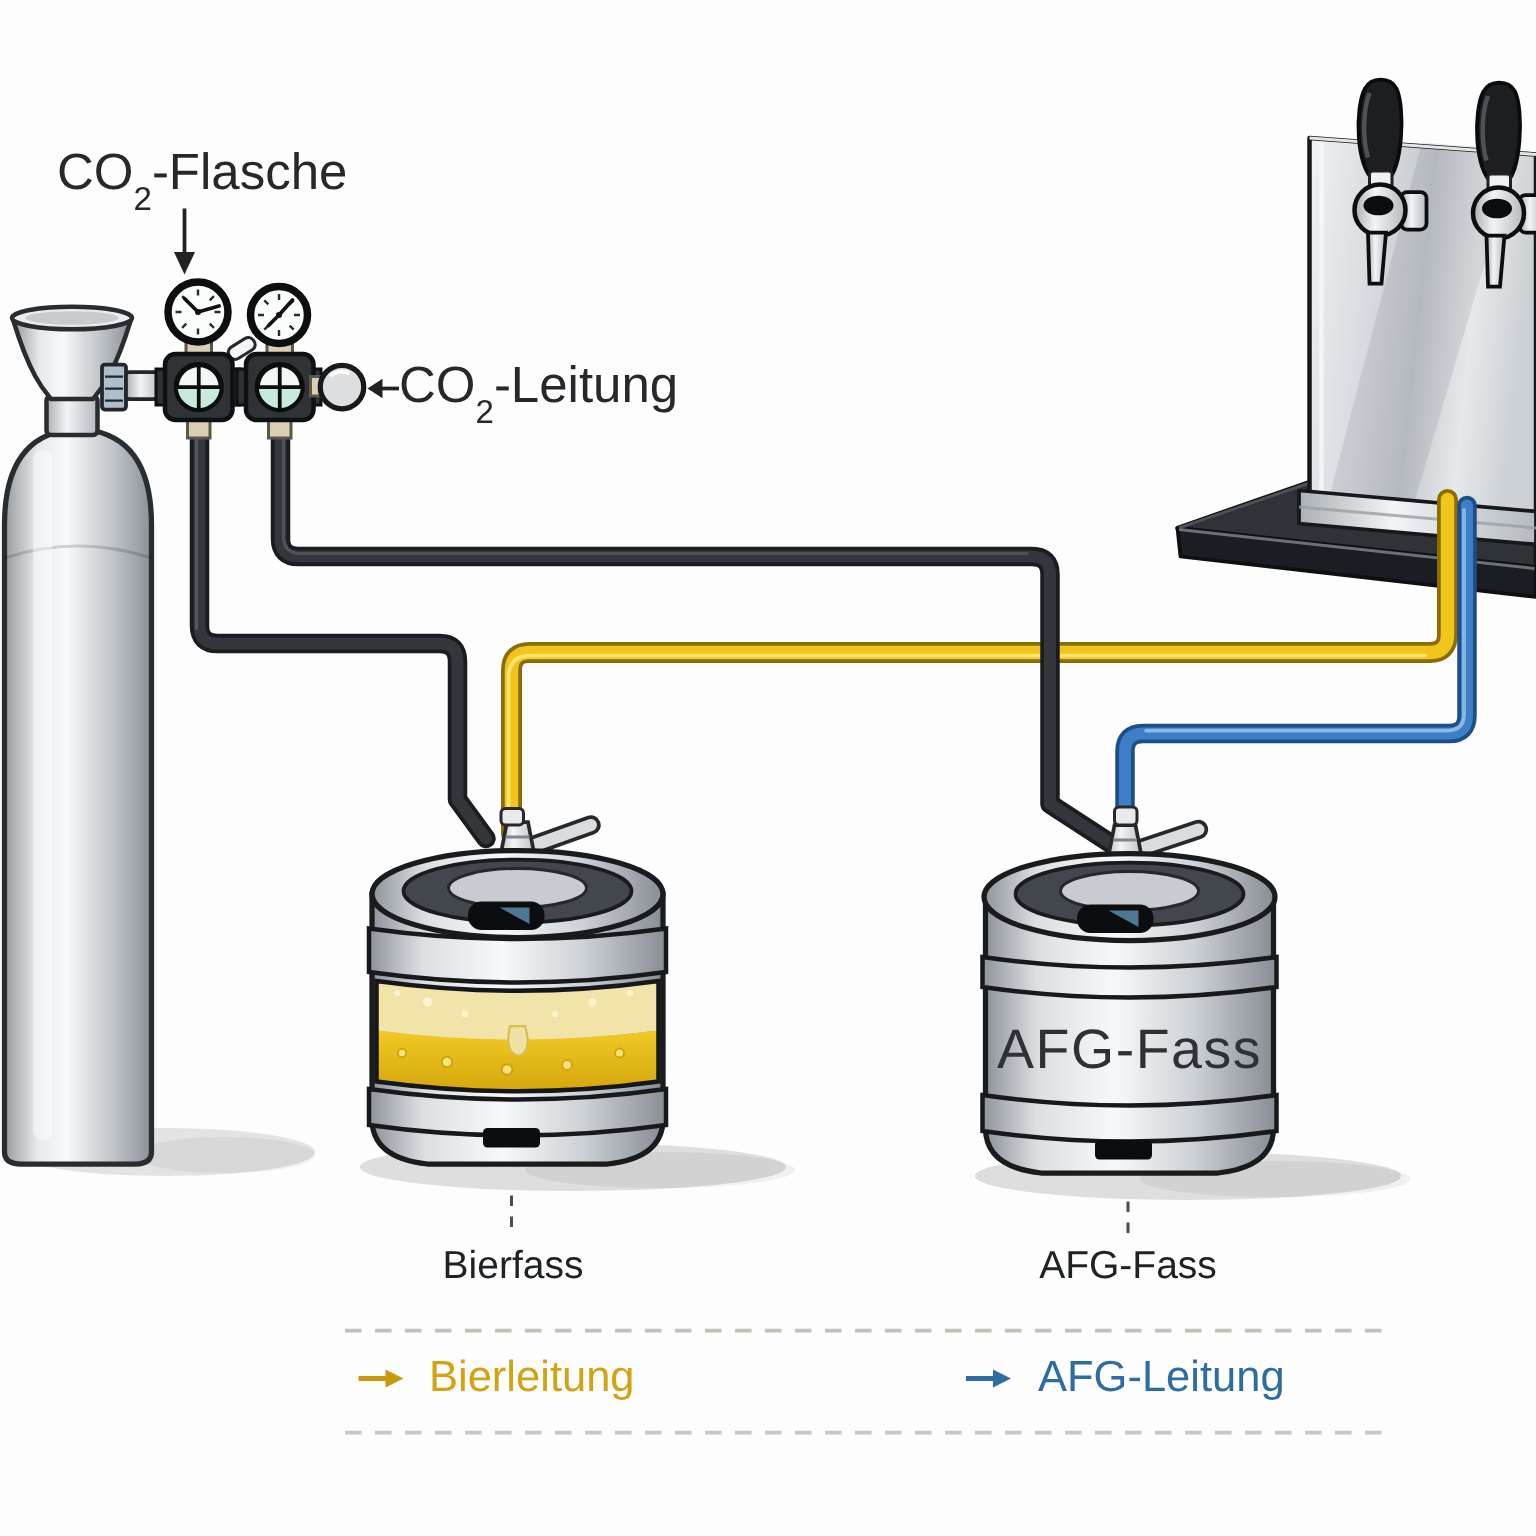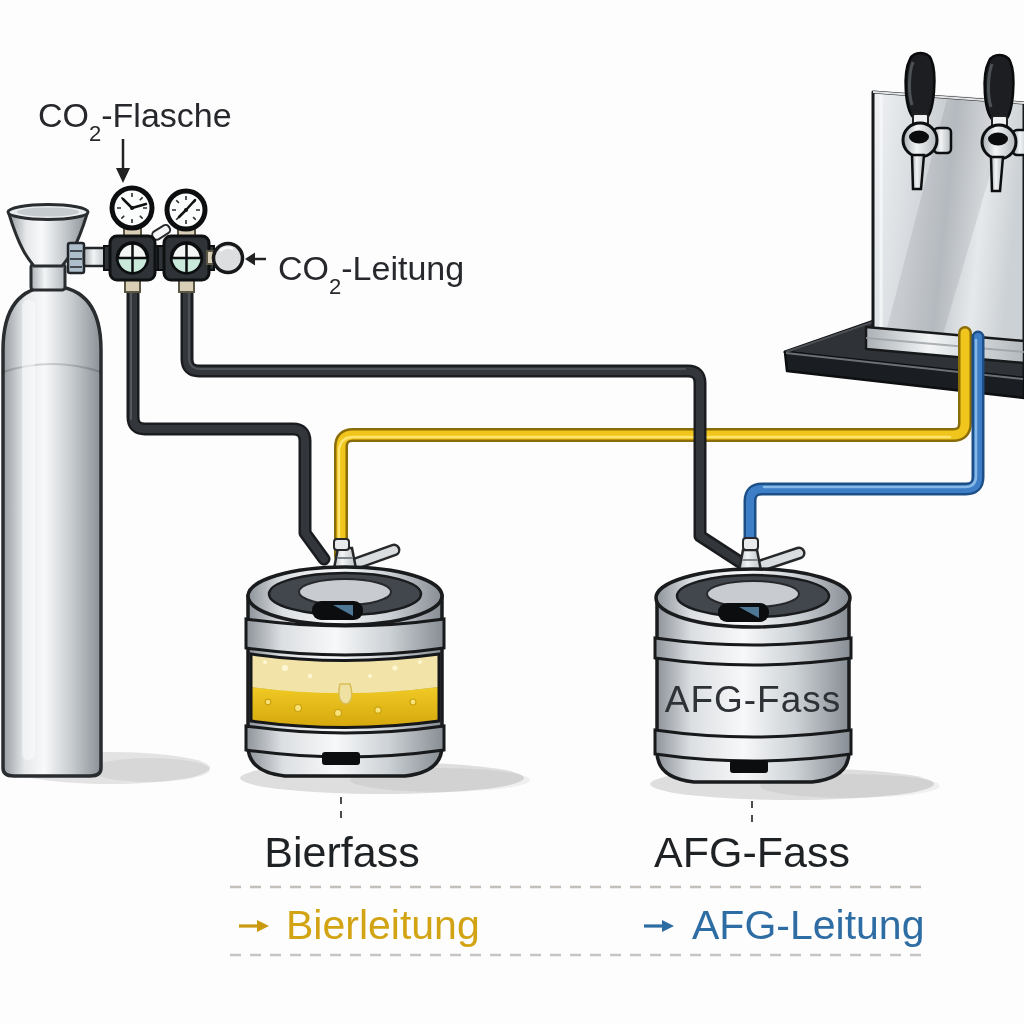--- a/index.html
+++ b/index.html
@@ -1,24 +1,24 @@
 <!DOCTYPE html>
 <html><head>
 <meta charset="utf-8">
 <style>
   html,body{margin:0;padding:0;}
   body{width:1024px;height:1024px;background:#fdfdfd;font-family:"Liberation Sans",sans-serif;overflow:hidden;}
   .canvas{position:relative;width:964px;height:1024px;background:#fdfdfd;}
   .canvas > svg{position:absolute;left:0;top:0;}
   .lbl{position:absolute;color:#26282b;font-size:34px;line-height:1.05;white-space:nowrap;}
   .lbl sub{font-size:22px;position:relative;top:6px;left:0px;}
-  .caption{position:absolute;width:220px;text-align:center;color:#1f2225;font-size:43px;white-space:nowrap;}
+  .caption{position:absolute;width:220px;text-align:center;color:#1f2225;font-size:26px;white-space:nowrap;}
   .keg-text{position:absolute;width:220px;text-align:center;color:#2e3236;font-size:37px;letter-spacing:1px;white-space:nowrap;}
   .legend-row{position:absolute;display:flex;align-items:center;gap:16px;}
-  .legend-label{font-size:41px;white-space:nowrap;}
+  .legend-label{font-size:29px;white-space:nowrap;}
   .legend-beer .legend-label{color:#d2a312;}
   .legend-afg .legend-label{color:#2e6da4;}
 </style>
 </head>
 <body>
 
 <div class="canvas">
 
 <svg width="1024" height="1024" viewBox="0 0 1024 1024">
   <defs>
@@ -260,21 +260,21 @@
   <g>
     <path d="M341,797 V823" stroke="#4a4d50" stroke-width="2" stroke-dasharray="7 7"></path>
     <path d="M752,801 V827" stroke="#4a4d50" stroke-width="2" stroke-dasharray="7 7"></path>
     <path d="M230,887 H930" stroke="#c3c0ba" stroke-width="2.5" stroke-dasharray="11 9"></path>
     <path d="M230,955 H930" stroke="#c6c6c6" stroke-width="2.5" stroke-dasharray="11 9"></path>
   </g>
 </svg>
 
 <div class="lbl" style="left:38px;top:98px;"><span>CO</span><sub>2</sub><span>-Flasche</span></div>
 
-<div class="lbl" style="left:278px;top:240px;margin-top:11px;"><span>CO</span><sub>2</sub><span>-Leitung</span></div>
+<div class="lbl" style="left:266px;top:240px;"><span>CO</span><sub>2</sub><span>-Leitung</span></div>
 
 <div class="keg-text" style="left:643px;top:679px;">AFG-Fass</div>
 
 <div class="caption" style="left:232px;top:828px;">Bierfass</div>
 <div class="caption" style="left:642px;top:828px;">AFG-Fass</div>
 
 <div class="legend-row legend-beer" style="left:238px;top:902px;">
   <svg width="32" height="16" viewBox="0 0 32 16">
     <path d="M1,8 H21" stroke="#c99a10" stroke-width="3.2" fill="none"></path>
     <polygon points="19,2 31,8 19,14" fill="#c99a10"></polygon>

